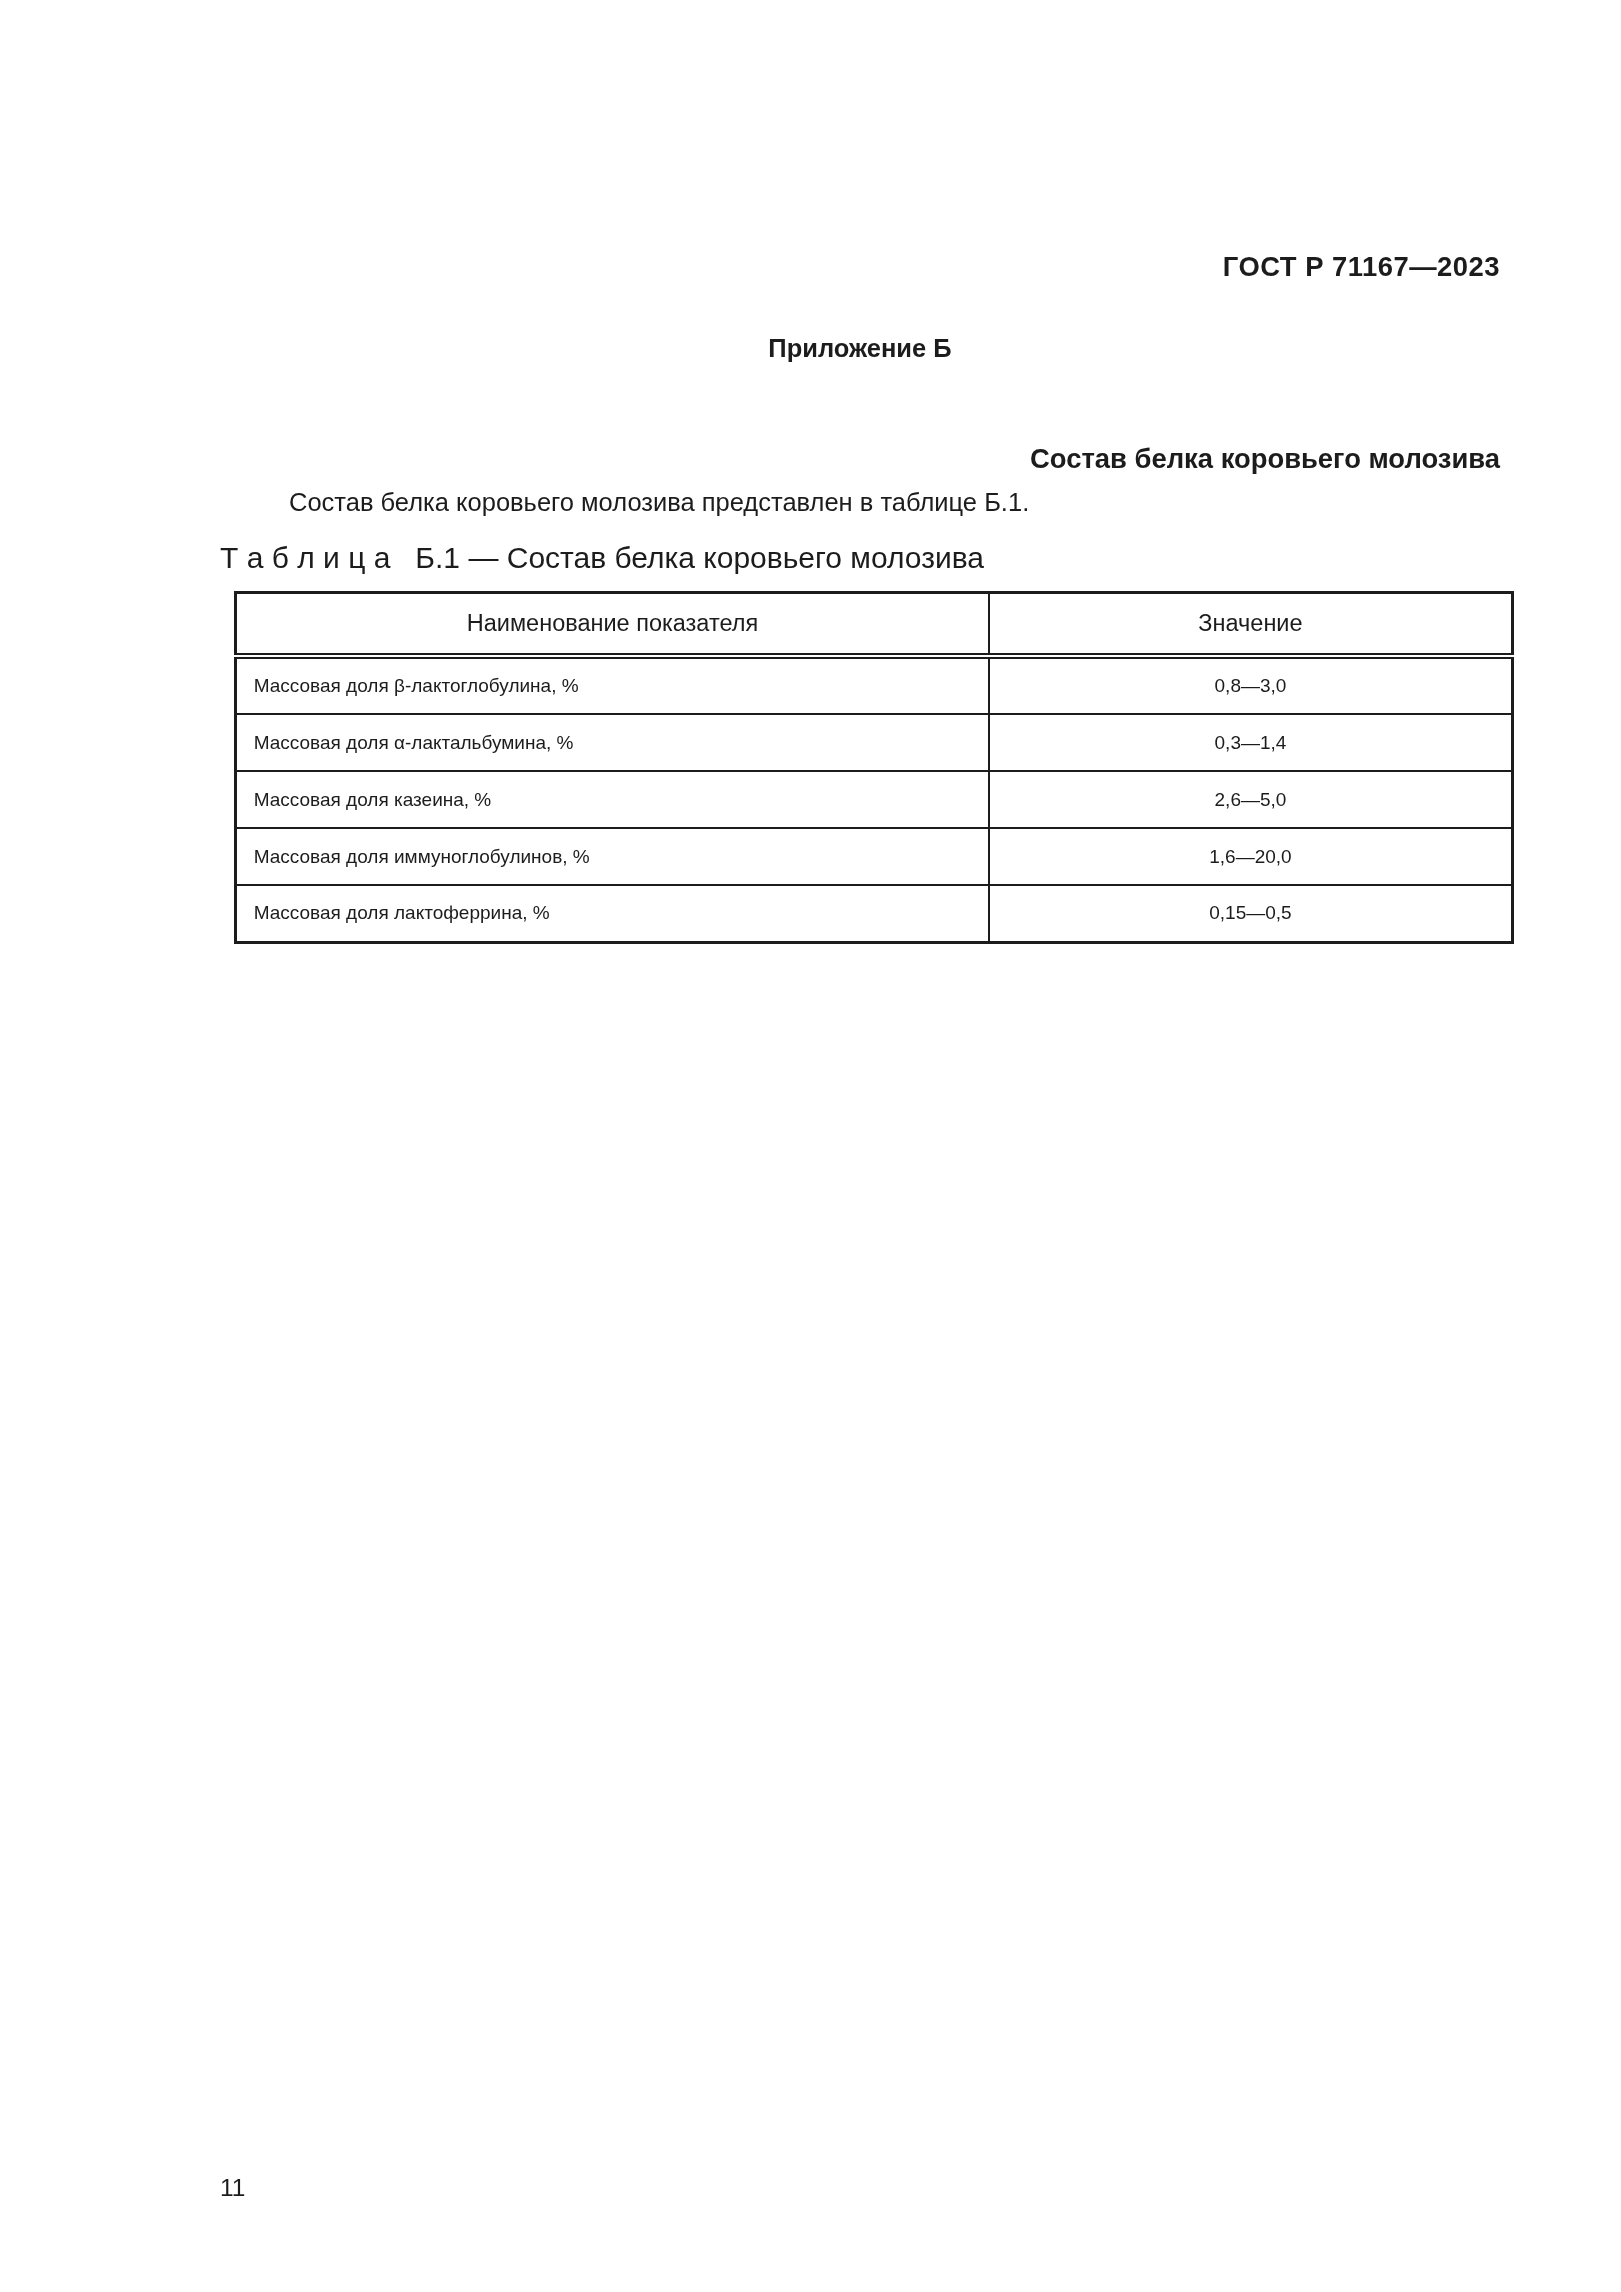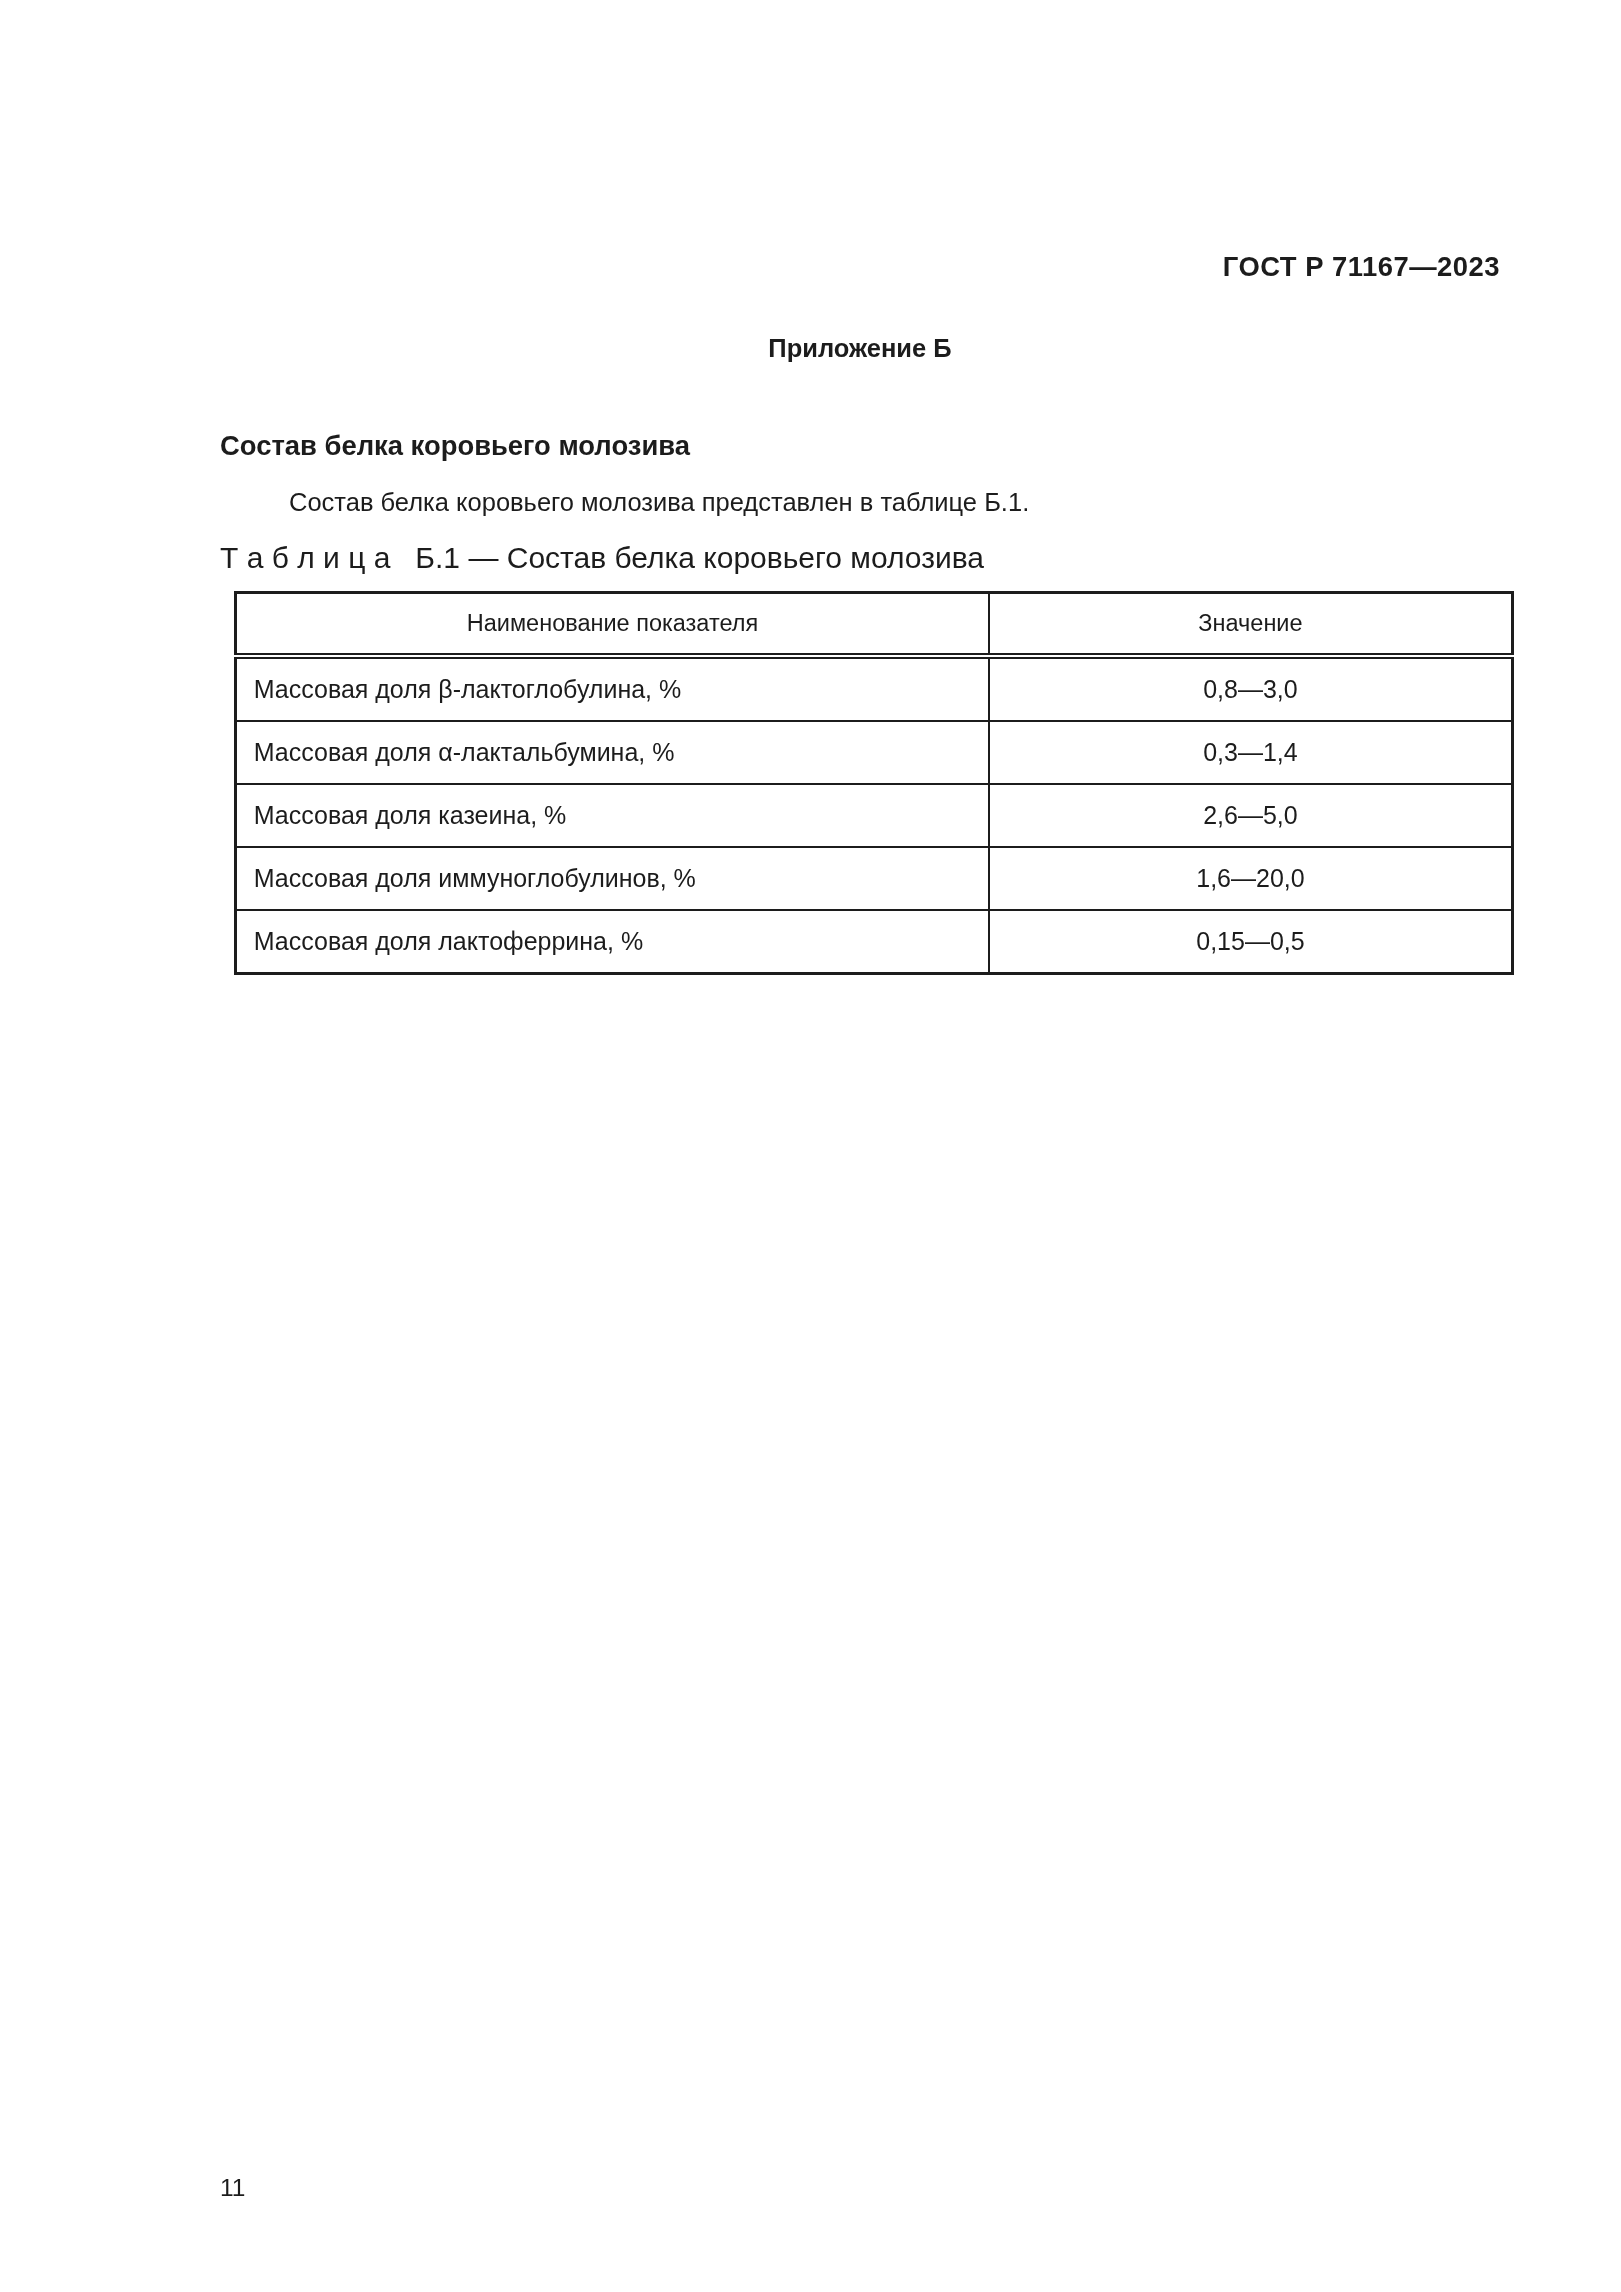--- a/index.html
+++ b/index.html
@@ -31,22 +31,22 @@
     font-size: 25.5px;
     font-weight: bold;
   }
   .appendix-kind {
     top: 262px;
     text-align: center;
     font-size: 25.5px;
     font-weight: bold;
   }
   .appendix-title {
-    top: 326px;
-    text-align: left;
+    top: 339px;
+    text-align: right;
     font-size: 27.4px;
     font-weight: bold;
   }
   .body-paragraph {
     top: 383px;
     font-size: 25.5px;
     text-indent: 69px;
     line-height: 1.2;
   }
   .table-caption {
@@ -66,21 +66,21 @@
   table.gost { border: 3.9px solid #1c1c1c; }
   table.gost th {
     font-weight: normal;
     font-size: 23.5px;
     height: 54px;
     vertical-align: middle;
     text-align: center;
     border-bottom: 6.9px double #1c1c1c;
   }
   table.gost td {
-    font-size: 25px;
+    font-size: 19px;
     height: 57px;
     vertical-align: middle;
   }
   table.gost tbody tr + tr td { border-top: 2.9px solid #1c1c1c; }
   table.gost th:first-child,
   table.gost td:first-child {
     width: 59%;
     border-right: 2px solid #1c1c1c;
   }
   table.gost td.cell-name { text-align: left; padding-left: 16.7px; }

